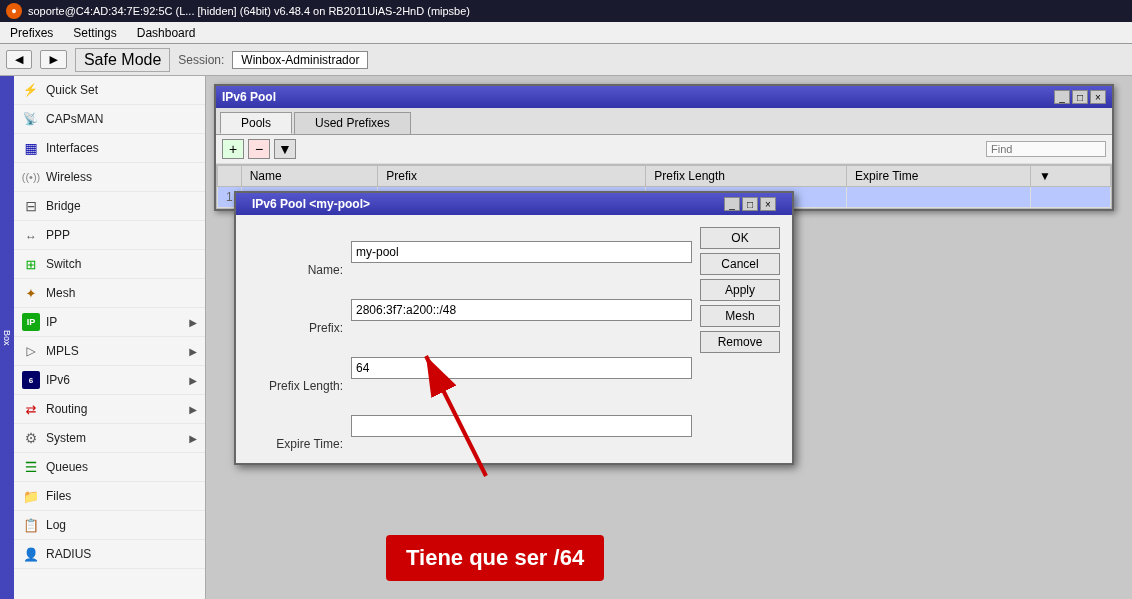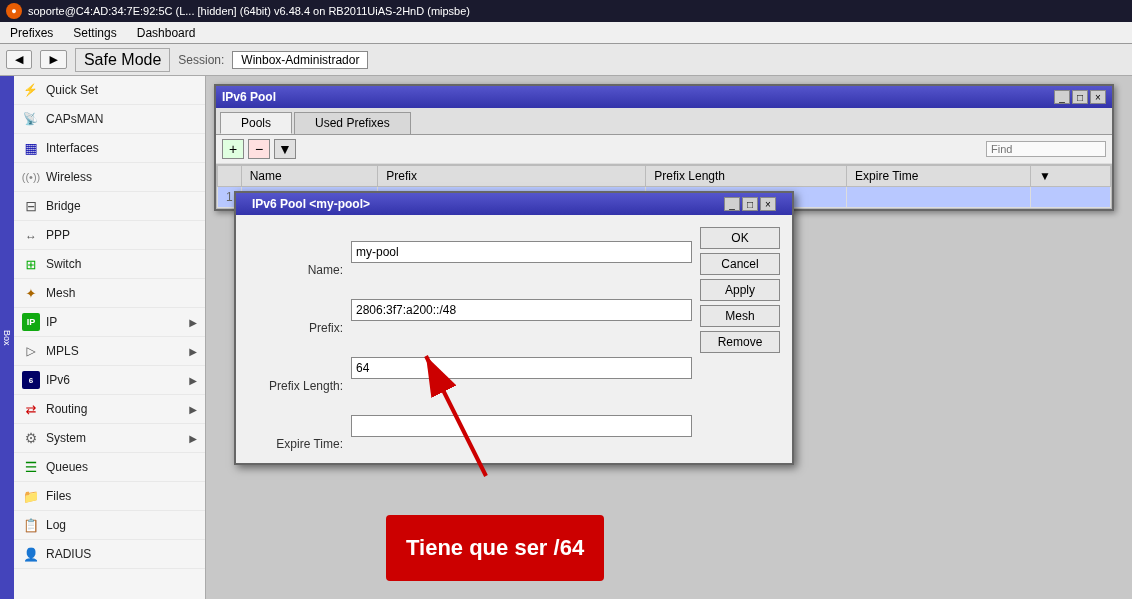--- a/index.html
+++ b/index.html
@@ -283,17 +283,17 @@
     <svg class="red-arrow" width="120" height="160" style="position:absolute; top:260px; left:200px; z-index:15; pointer-events:none;">
       <defs>
         <marker id="arrowhead" markerWidth="10" markerHeight="7" refX="10" refY="3.5" orient="auto">
           <polygon points="0 0, 10 3.5, 0 7" fill="#cc0000"></polygon>
         </marker>
       </defs>
       <line x1="80" y1="140" x2="20" y2="20" stroke="#cc0000" stroke-width="4" marker-end="url(#arrowhead)"></line>
     </svg>
 
     <div style="position:absolute; bottom:18px; left:180px; z-index:20;">
-      <div style="background:#cc0000; color:white; font-size:22px; font-weight:bold; padding:20px 20px; border-radius:4px;">Tiene que ser /64</div>
+      <div style="background:#cc0000; color:white; font-size:22px; font-weight:bold; padding:10px 20px; border-radius:4px;">Tiene que ser /64</div>
     </div>
 
   </div>
 </div>
 
 </body></html>

